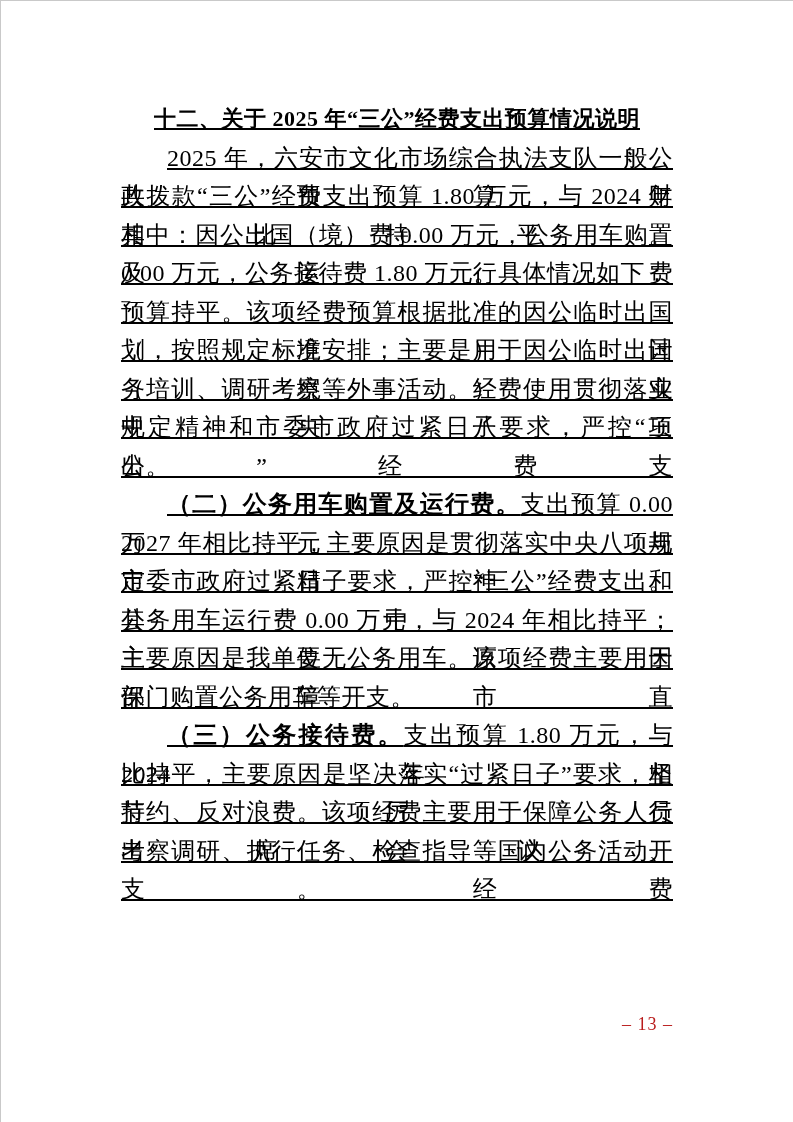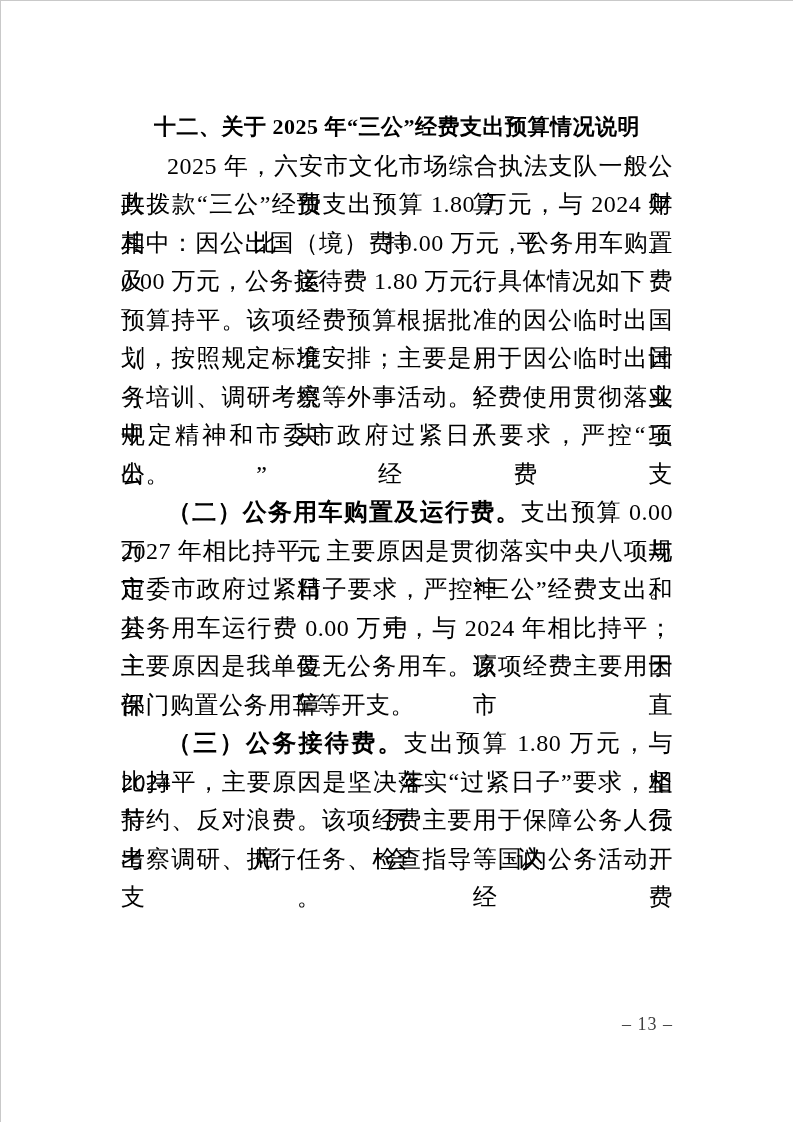--- a/index.html
+++ b/index.html
@@ -13,22 +13,23 @@
     height: 1122px;
     background: #ffffff;
     box-shadow: inset 1px 0 0 #c9c9c9, inset 0 1px 0 #c9c9c9;
     font-family: "Liberation Serif", "DejaVu Serif", serif;
     color: #000000;
     overflow: hidden;
   }
   .content {
     position: absolute;
     left: 121px;
-    top: 108px;
+    top: 100px;
     width: 552px;
+    text-decoration: underline;
   }
   .doc-title {
     font-size: 22px;
     font-weight: bold;
     text-align: center;
     line-height: 38.5px;
     height: 38.5px;
     white-space: nowrap;
     letter-spacing: 0.5px;
   }
@@ -50,21 +51,21 @@
     font-weight: bold;
   }
   .page-footer {
     position: absolute;
     top: 1014px;
     left: 0;
     width: 673px;
     text-align: right;
     font-size: 18px;
     letter-spacing: 1px;
-    color: #404040;
+    color: #b91c1c;
   }
 </style>
 </head>
 <body>
 
 <div class="page">
   <div class="content">
     <div class="doc-title">十二、关于 2025 年“三公”经费支出预算情况说明</div>
     <div>
         <div class="line just indent"><span class="seg">2025 年，六安市文化市场综合执法支队一般公共预算财</span></div>

